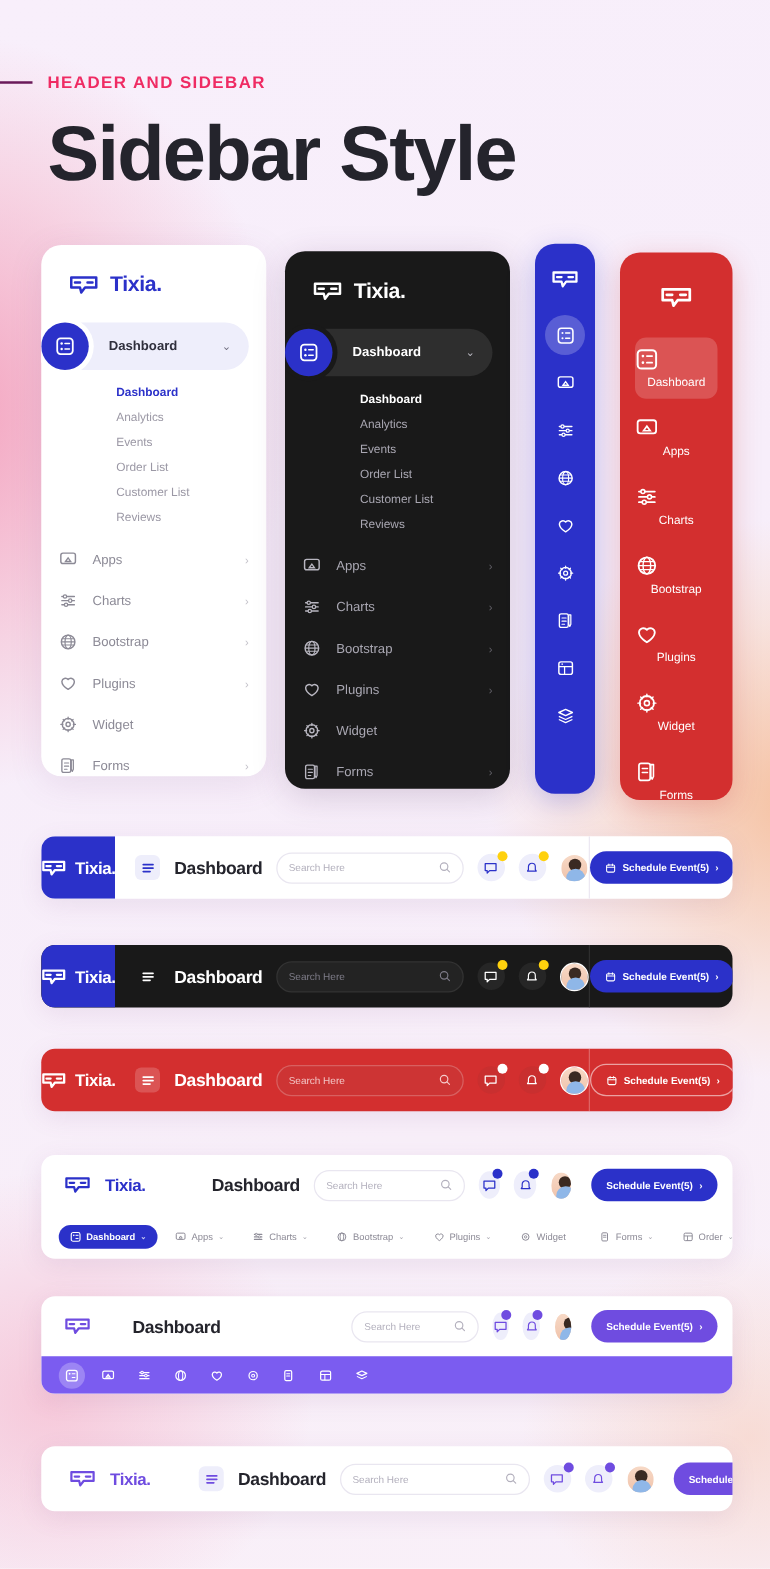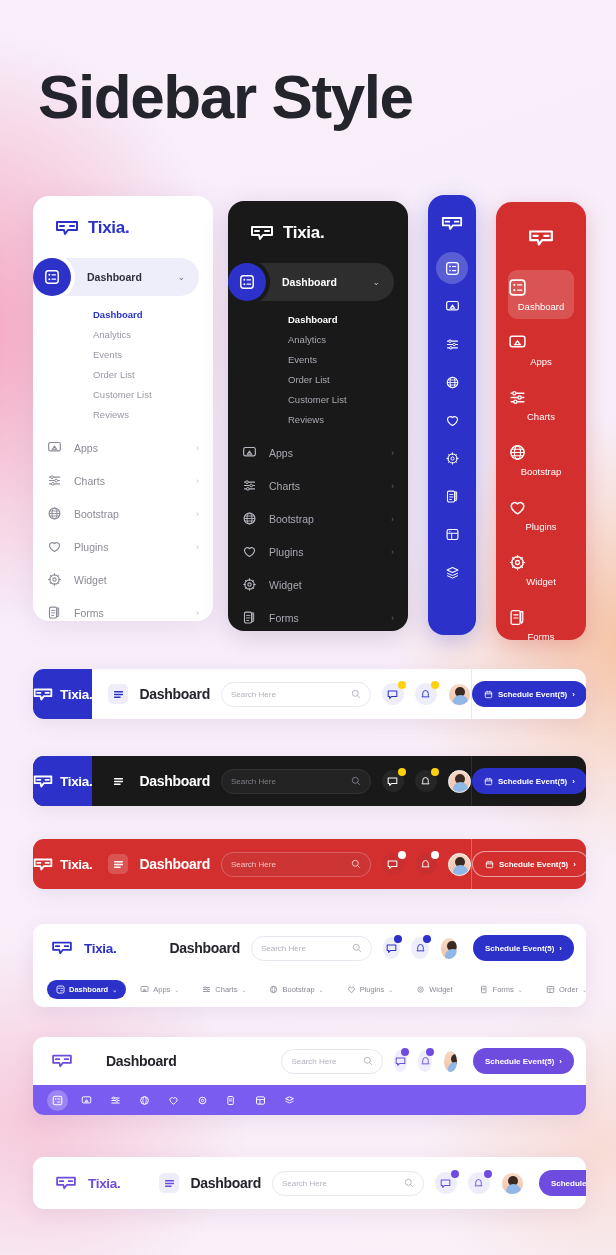--- a/index.html
+++ b/index.html
@@ -18,21 +18,21 @@
       linear-gradient(160deg, #f8effb 0%, #f7eefa 40%, #f9f0f8 100%);
   }
 
   
   .title-wrap { position: absolute; left: 38px; top: 58px; }
   .eyebrow-row { display: flex; align-items: center; gap: 12px; }
   .eyebrow-line { width: 26px; height: 2px; background: #6a1a5a; margin-left: -38px; }
   .eyebrow { font-size: 13.5px; font-weight: bold; letter-spacing: 1.15px; color: #ef2b63; }
   .big-title {
     font-size: 62px; font-weight: bold; color: #24242c;
-    letter-spacing: -1.4px; margin-top: 6px; line-height: 1.08;
+    letter-spacing: -1.4px; margin-top: 18px; line-height: 1.08;
   }
 
   
   .sb { position: absolute; border-radius: 16px; overflow: hidden; }
   .sb-white { left: 33px; top: 196px; width: 180px; height: 425px;
     background: #ffffff; box-shadow: 0 6px 26px rgba(140,90,150,0.13); }
   .sb-dark { left: 228px; top: 201px; width: 180px; height: 430px;
     background: #191919; box-shadow: 0 6px 26px rgba(80,40,90,0.18); }
   .sb-blue { left: 428px; top: 195px; width: 48px; height: 440px;
     background: #2b31c9; box-shadow: 0 6px 22px rgba(43,49,201,0.26); }
@@ -162,20 +162,24 @@
     padding: 0 14px; gap: 8px; }
   .pb-icon { width: 21px; height: 21px; border-radius: 50%; display:flex; align-items:center; justify-content:center; }
   .pb-icon.act { background: rgba(255,255,255,0.25); }
 
   svg { display: block; }
 </style>
 </head>
 <body>
 
 <div class="title-wrap">
+  <div class="eyebrow-row">
+    <span class="eyebrow-line"></span>
+    <span class="eyebrow">HEADER AND SIDEBAR</span>
+  </div>
   <div class="big-title">Sidebar Style</div>
 </div>
 
 <div class="sb sb-white light">
   <div class="sb-logo">
     <span>
       <svg width="24" height="18" viewBox="0 0 24 18">
           <path d="M2 3h20v8H13l-3 4-1-4H2z" fill="none" stroke="#2b31c9" stroke-width="2" stroke-linejoin="round"></path>
           <path d="M5 7h4M15 7h4" stroke="#2b31c9" stroke-width="2" stroke-linecap="round"></path>
         </svg>

